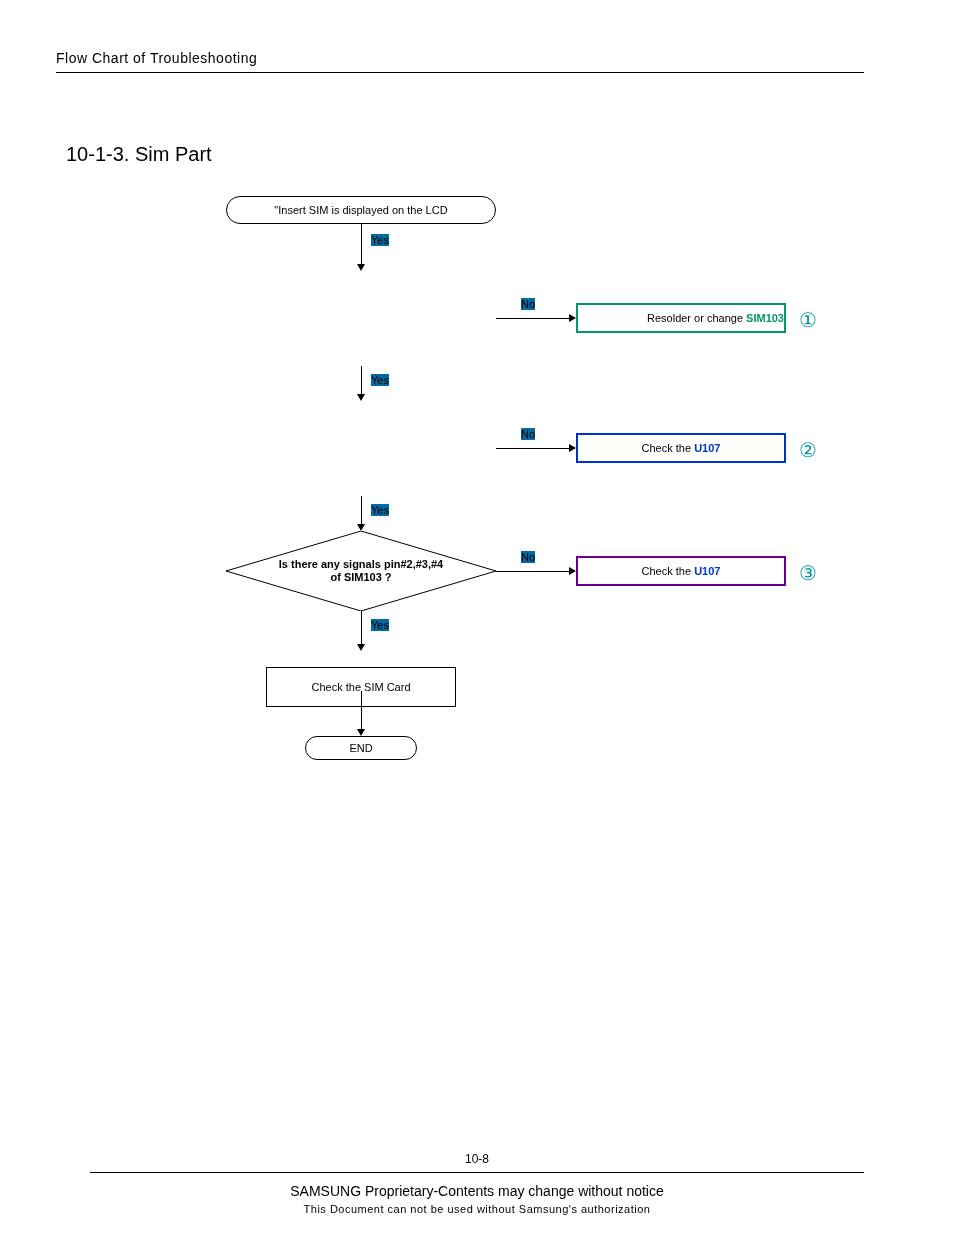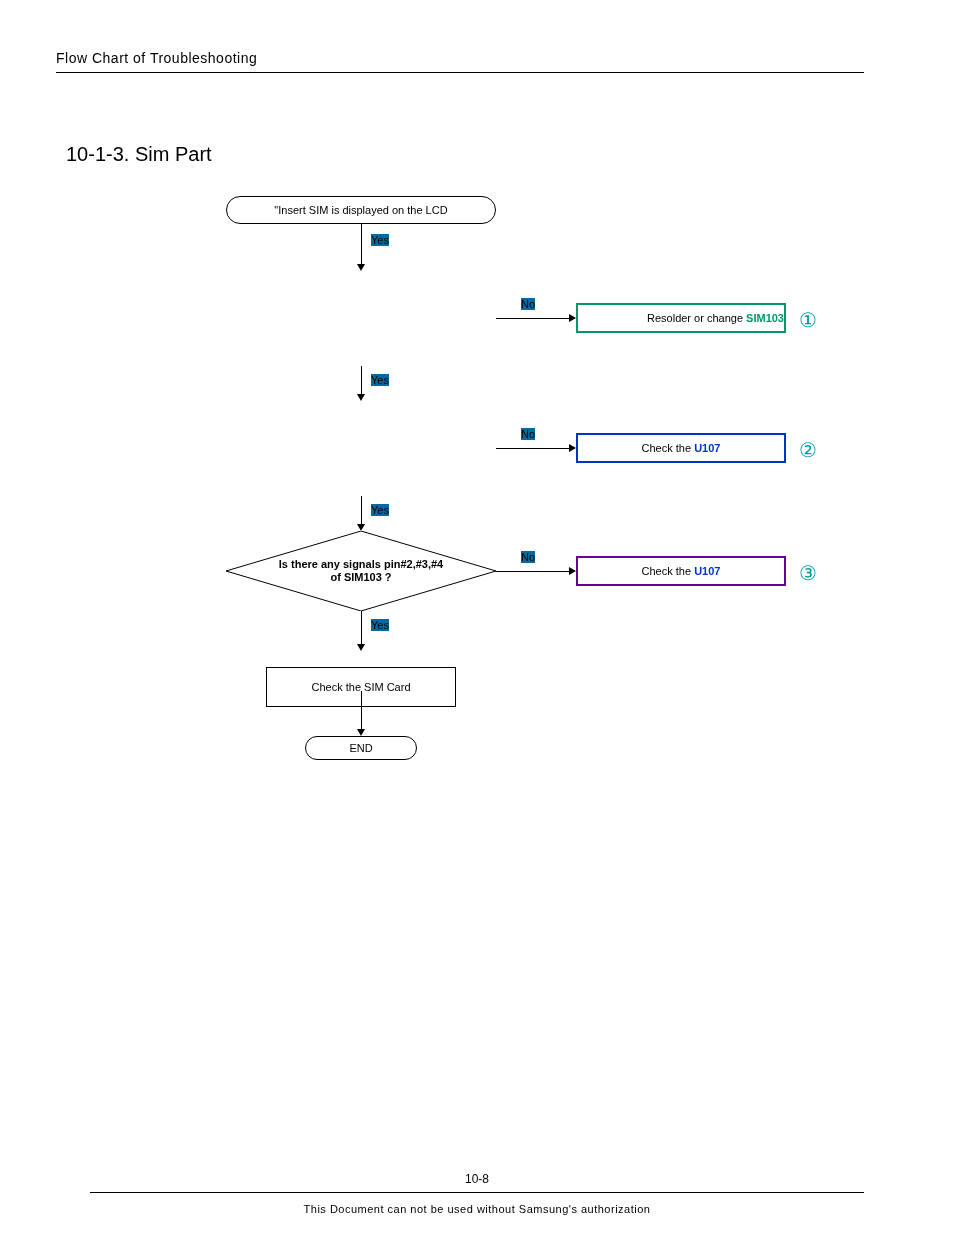--- a/index.html
+++ b/index.html
@@ -222,15 +222,16 @@
     <div class="arrow-v" style="left:230px; top:495px; height:40px;"></div>
     <div class="arrowhead-down" style="left:226px; top:533px;"></div>
 
     <div class="terminator" style="left:174px; top:540px; width:112px; height:24px;">END</div>
 
   </div>
 
   <div class="footer">
     <div class="pnum">10-8</div>
     <hr>
+    <div class="line1">SAMSUNG Proprietary-Contents may change without notice</div>
     <div class="line2">This Document can not be used without Samsung's authorization</div>
   </div>
 </div>
 
 </body></html>

